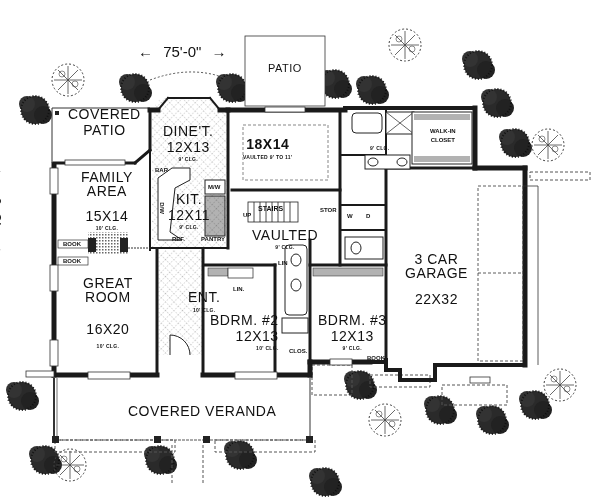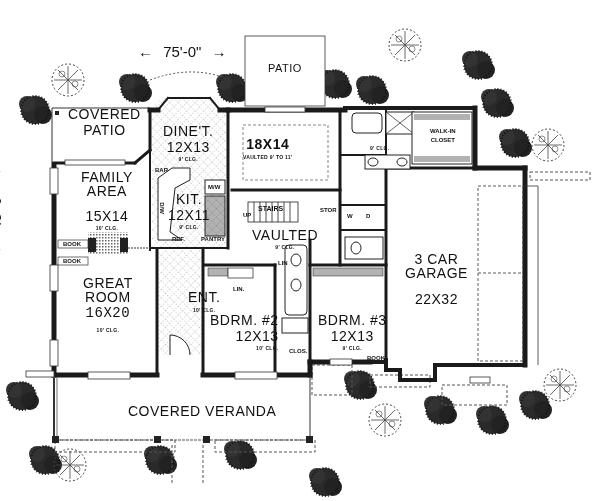--- a/index.html
+++ b/index.html
@@ -295,21 +295,21 @@
   <div class="room-name">VAULTED</div>
   <div class="ceil" style="margin-top:3px;">9' CLG.</div>
 </div>
 
 <div class="lbl small" style="left:63px;top:241px;">BOOK</div>
 <div class="lbl small" style="left:63px;top:258px;">BOOK</div>
 
 <div class="lbl" style="left:83px;top:276px;">
   <div class="room-name">GREAT</div>
   <div class="room-name">ROOM</div>
-  <div class="room-dim" style="margin-top:2px;font-family:Liberation Mono, monospace;">16X20</div>
+  <div class="room-dim" style="margin-top:18px;">16X20</div>
   <div class="ceil" style="margin-top:8px;">10' CLG.</div>
 </div>
 
 <div class="lbl" style="left:166px;top:290px;margin-left:22px;">
   <div class="room-name">ENT.</div>
   <div class="ceil" style="margin-top:4px;">10' CLG.</div>
 </div>
 
 <div class="lbl small" style="left:233px;top:286px;">LIN.</div>
 <div class="lbl small" style="left:278px;top:260px;">LIN</div>

